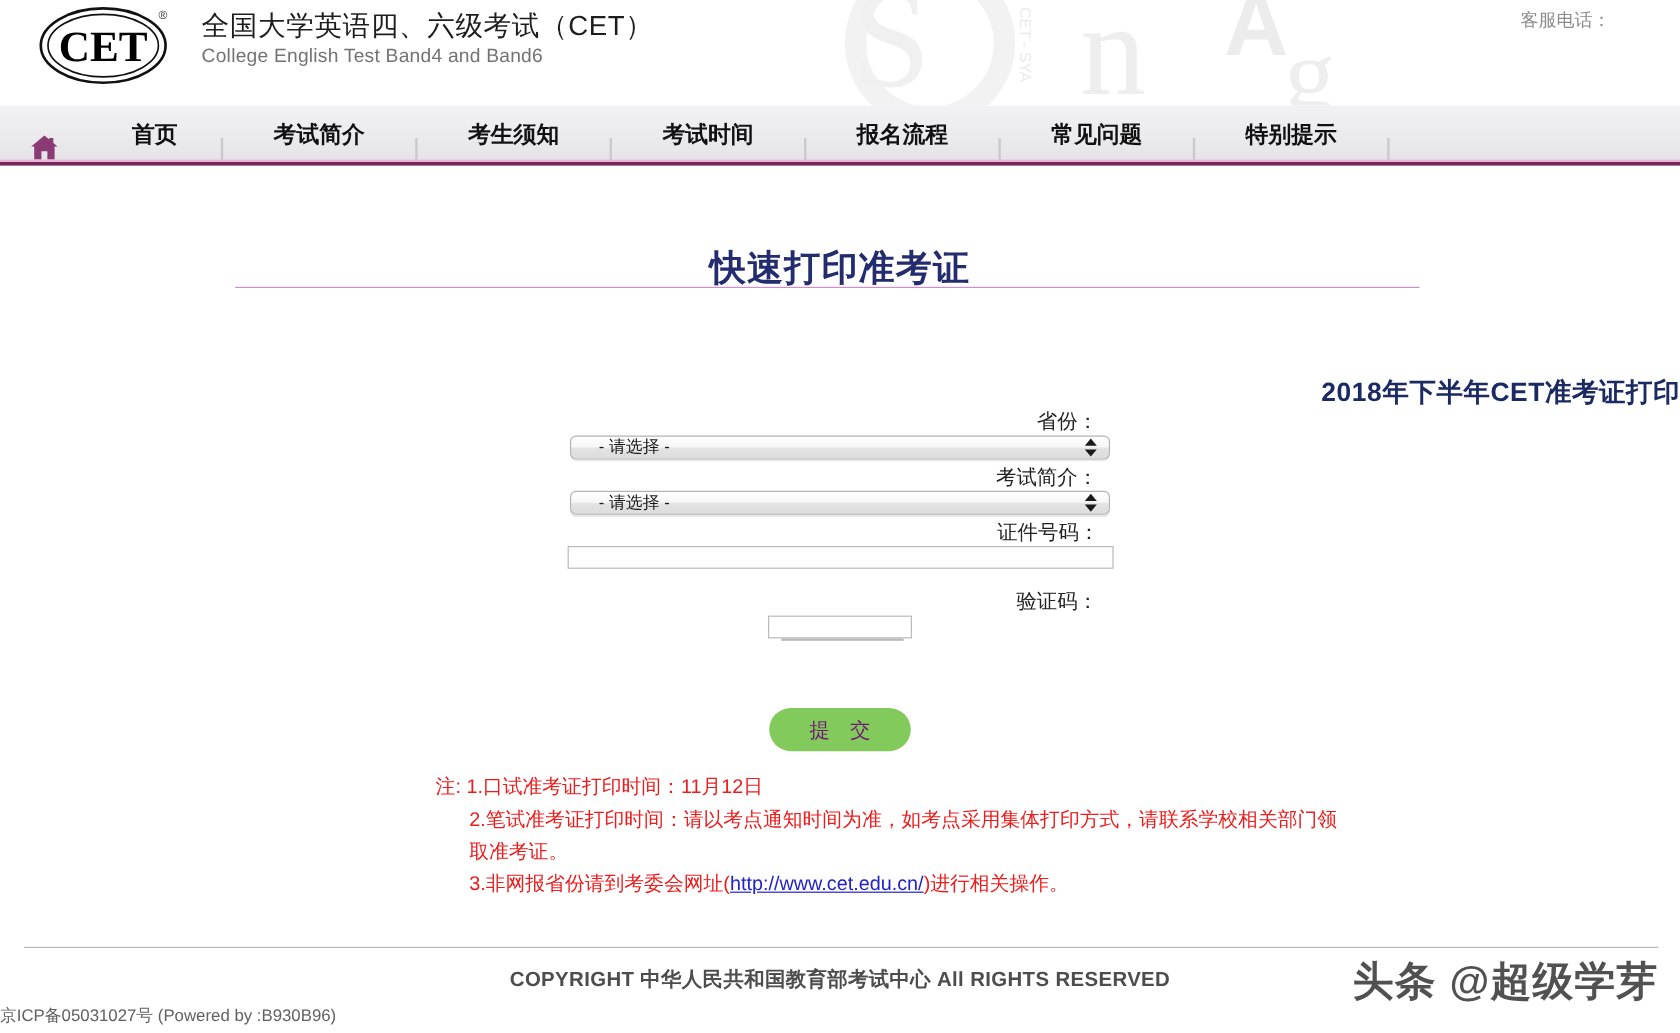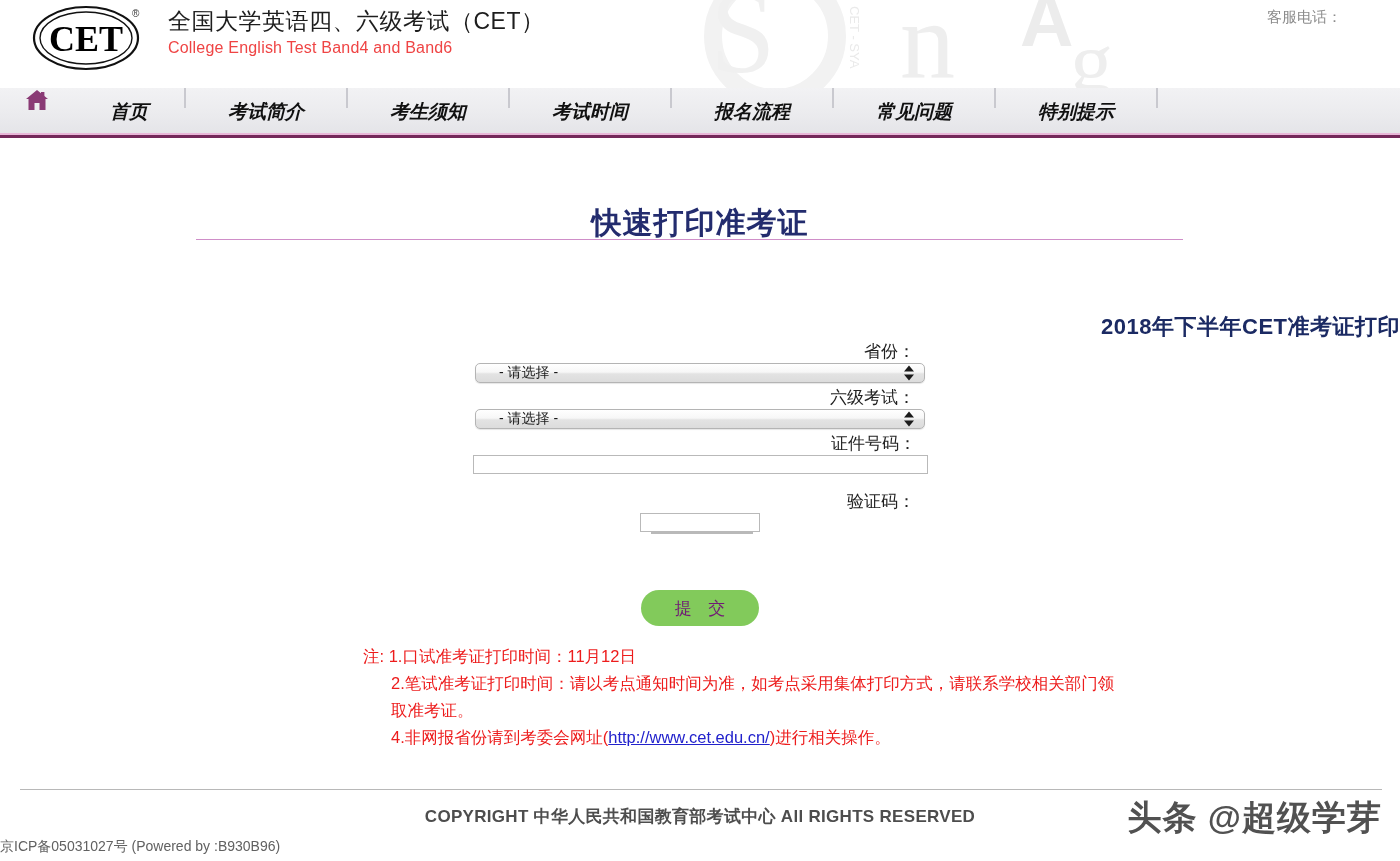--- a/index.html
+++ b/index.html
@@ -37,21 +37,21 @@
     position: absolute; left: 104px; top: 6px;
     font-size: 10px; color: #333;
   }
   .brand-cn {
     position: absolute; left: 168px; top: 6px;
     font-size: 23px; color: #1d1d1d; letter-spacing: .5px;
     white-space: nowrap;
   }
   .brand-en {
     position: absolute; left: 168px; top: 39px;
-    font-size: 16px; color: #ef4444; letter-spacing: .2px;
+    font-size: 16px; color: #737373; letter-spacing: .2px;
     white-space: nowrap;
   }
   .svc-label {
     position: absolute; right: 58px; top: 8px;
     font-size: 15px; color: #8c8c8c;
     white-space: nowrap;
   }
   .svc-phone {
     position: absolute; right: 58px; top: 30px;
     font-size: 31px; color: #5c5c5c; letter-spacing: .5px;
@@ -63,21 +63,21 @@
     position: absolute; left: 0; top: 88px;
     width: 1400px; height: 50px;
     background: linear-gradient(to bottom, #f2f2f4 0%, #ebebee 55%, #e4e4e8 100%);
     border-bottom: 3px solid #74285a;
     display: flex; align-items: center;
   }
   .nav::after {
     content: ""; position: absolute; left: 0; bottom: 0;
     width: 100%; height: 2px; background: #e9b6d8;
   }
-  .nav-inner { position: relative; display: flex; align-items: flex-start; height: 100%; font-style: italic; }
+  .nav-inner { position: relative; display: flex; align-items: flex-end; height: 100%; }
   .nav-home {
     width: 74px; display: flex; align-items: center; justify-content: center;
     cursor: pointer;
   }
   .nav-item {
     position: relative;
     display: flex; align-items: center; justify-content: center;
     font-size: 19px; font-weight: bold; color: #111;
     cursor: pointer; height: 100%;
     white-space: nowrap;
@@ -308,21 +308,21 @@
       <div class="fselect">
         <span>- 请选择 -</span>
         <span class="stepper">
           <span class="tri-up"></span>
           <span class="tri-dn"></span>
         </span>
       </div>
     </div>
 
     <div class="frow">
-      <div class="flabel">六级考试：</div>
+      <div class="flabel">考试简介：</div>
       <div class="fselect">
         <span>- 请选择 -</span>
         <span class="stepper">
           <span class="tri-up"></span>
           <span class="tri-dn"></span>
         </span>
       </div>
     </div>
 
     <div class="frow r-id">
@@ -356,21 +356,21 @@
   </div>
 
   <div class="submit-wrap">
     <button class="submit-btn">提 交</button>
   </div>
 
   <div class="notes">
     <div class="note-l1">注: 1.口试准考证打印时间：11月12日</div>
     <div class="note-l2">2.笔试准考证打印时间：请以考点通知时间为准，如考点采用集体打印方式，请联系学校相关部门领取准考证。</div>
     <div class="note-l3">
-      <span>4.非网报省份请到考委会网址(</span><a href="#">http://www.cet.edu.cn/</a><span>)进行相关操作。</span>
+      <span>3.非网报省份请到考委会网址(</span><a href="#">http://www.cet.edu.cn/</a><span>)进行相关操作。</span>
     </div>
   </div>
 
   <div class="footer-rule"></div>
   <div class="copyright">COPYRIGHT 中华人民共和国教育部考试中心 All RIGHTS RESERVED</div>
   <div class="icp">京ICP备05031027号 (Powered by :B930B96)</div>
   <div class="watermark">头条 @超级学芽</div>
 
 </div>
 

